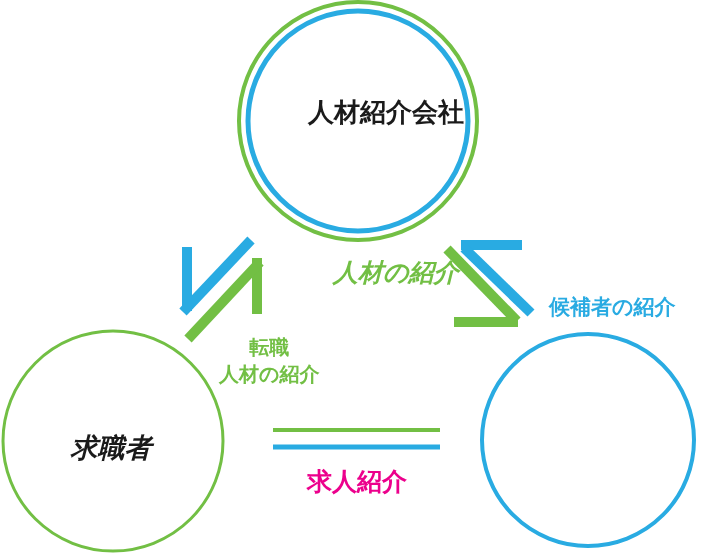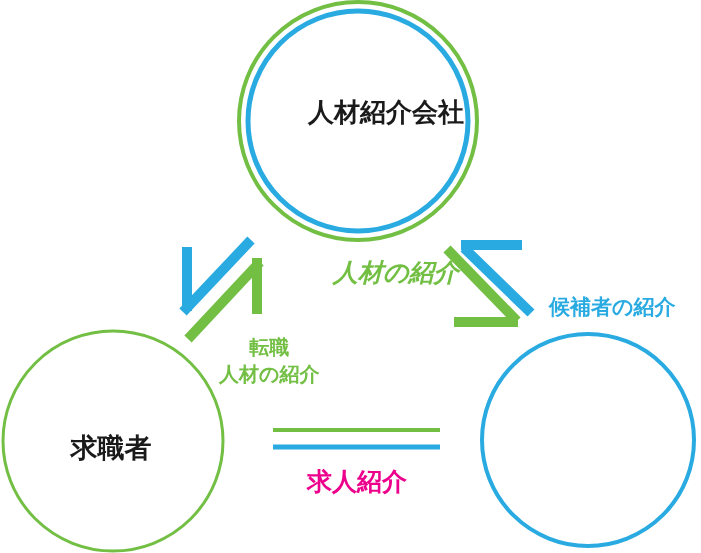--- a/index.html
+++ b/index.html
@@ -15,21 +15,21 @@
     background:#ffffff;
     font-family:"Liberation Sans", sans-serif;
     overflow:hidden;
   }
   .stage svg{position:absolute;left:0;top:0;}
   .lbl{position:absolute;font-weight:bold;white-space:nowrap;}
   .lbl .line{display:block;}
   
   .agency-title{left:238px;top:95px;width:240px;text-align:center;font-size:26px;color:var(--ink);letter-spacing:0px;margin-left:28px;}
   .agency-subtitle{left:228px;top:128px;width:260px;text-align:center;font-size:17px;color:var(--ink);}
-  .seeker-label{left:41px;top:430px;width:140px;text-align:center;font-size:27px;color:var(--ink);}
+  .seeker-label{left:41px;top:430px;width:140px;text-align:center;font-size:27px;color:var(--ink);font-style:italic;}
   .company-label{left:520px;top:429px;width:140px;text-align:center;font-size:26px;color:var(--ink);}
   
   .consulting-label{right:461px;top:184px;text-align:right;font-size:21px;line-height:27px;color:var(--blue);}
   .career-label{left:195px;top:334px;text-align:center;font-size:20px;line-height:27px;color:var(--green);margin-left:24px;}
   .talent-label{left:333px;top:256px;font-size:25px;color:var(--green);font-style:italic;}
   .candidate-label{left:549px;top:293px;font-size:21px;color:var(--blue);}
   .employment-label{left:302px;top:465px;width:110px;text-align:center;font-size:25px;color:var(--pink);}
   
   .st-green{stroke:var(--green);fill:none;}
   .st-blue{stroke:var(--blue);fill:none;}

